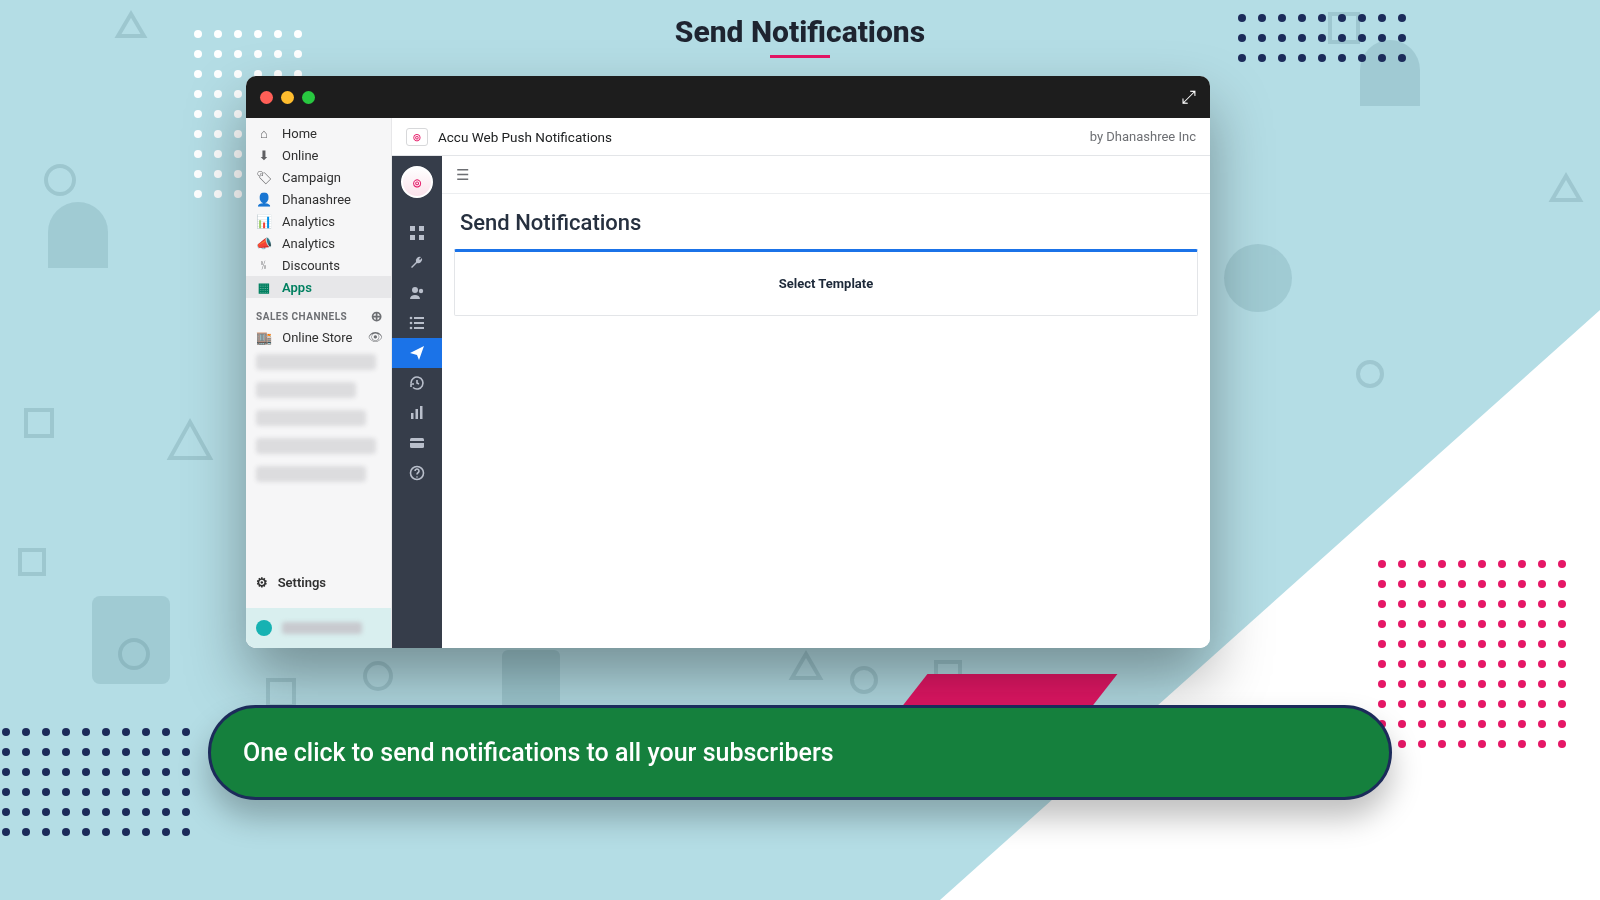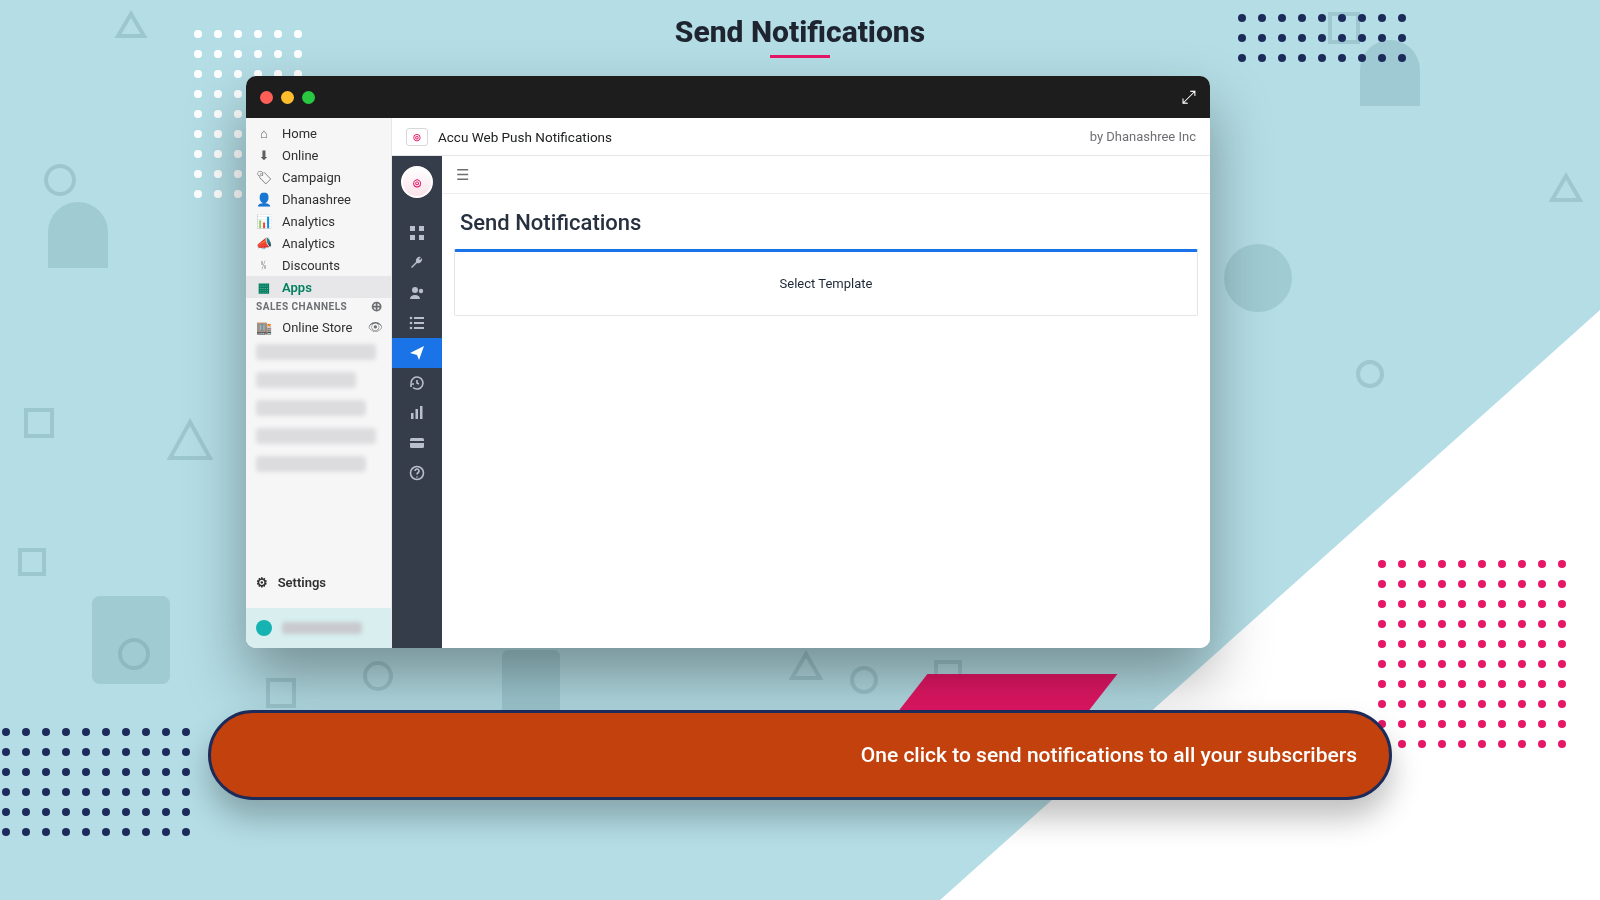--- a/index.html
+++ b/index.html
@@ -106,21 +106,21 @@
     gap:10px;
     padding: 4px 10px;
     height:22px;
     cursor:pointer;
   }
   .nav-item .nicon { width:16px; text-align:center; color:#5f5f62; font-size:13px;}
   .nav-item.active { background:#e7e7e9; color:#008060; font-weight:600; }
   .nav-item.active .nicon { color:#008060; }
   .nav-section {
     display:flex; align-items:center; justify-content:space-between;
-    padding: 0 8px 2px 10px;
+    padding: 10px 8px 2px 10px;
     font-size:10px; letter-spacing:.5px; color:#6d6f73; font-weight:700;
   }
   .nav-section .plus { font-size:14px; color:#6d6f73;}
   .nav-online { display:flex; align-items:center; justify-content:space-between; padding:4px 8px 4px 10px; height:22px;}
   .nav-online .left { display:flex; align-items:center; gap:10px;}
 
   .blur-block { margin:6px 10px; height:16px; border-radius:4px; background:#dcdcde; filter: blur(2px);}
   .blur-block.s { width:100px;}
   .blur-block.m { width:110px;}
   .blur-block.l { width:120px;}
@@ -187,21 +187,21 @@
   .page-title { font-size:22px; font-weight:500; color:#26303f; padding: 16px 18px 14px;}
 
   .panel {
     margin: 0 12px 10px 12px;
     border:1px solid #e3e5e8;
     border-top:3px solid #1b73e8;
     border-radius:2px;
   }
   .panel-head { padding: 14px 16px; font-size:14px; color:#333a42; border-bottom:1px solid #eef0f2;}
   .panel-body { padding: 24px 16px; display:flex; align-items:center; justify-content:center; gap:14px; font-size:13px;}
-  .panel-body label{font-weight:400; color:#1d2939; font-size:13px;}
+  .panel-body label{font-weight:700; color:#1d2939; font-size:13px;}
   .select-like {
     border:1px solid #1b73e8;
     border-radius:3px;
     padding: 6px 26px 6px 10px;
     font-size:12.5px;
     color:#424a54;
     position:relative;
     min-width:170px;
     box-shadow: 0 0 0 2px rgba(27,115,232,.12);
     cursor:pointer;
@@ -215,26 +215,26 @@
     border:none; border-radius:3px;
     padding:8px 14px;
     font-size:13px;
     display:flex; align-items:center; gap:6px;
     cursor:pointer;
   }
 
   .caption-pill {
     position:absolute;
     left:208px; right:208px; bottom:100px;
-    background:#c2410c;
+    background:#15803d;
     color:#fff;
     border-radius: 48px;
     padding: 30px 32px;
-    text-align:right;
-    font-size: 21px;
+    text-align:left;
+    font-size: 25px;
     font-weight:500;
     box-shadow: 0 18px 30px rgba(0,0,0,.25);
     z-index:6;
     border:3px solid #1c2b5a;
   }
 
 </style>
 </head>
 <body>
 

